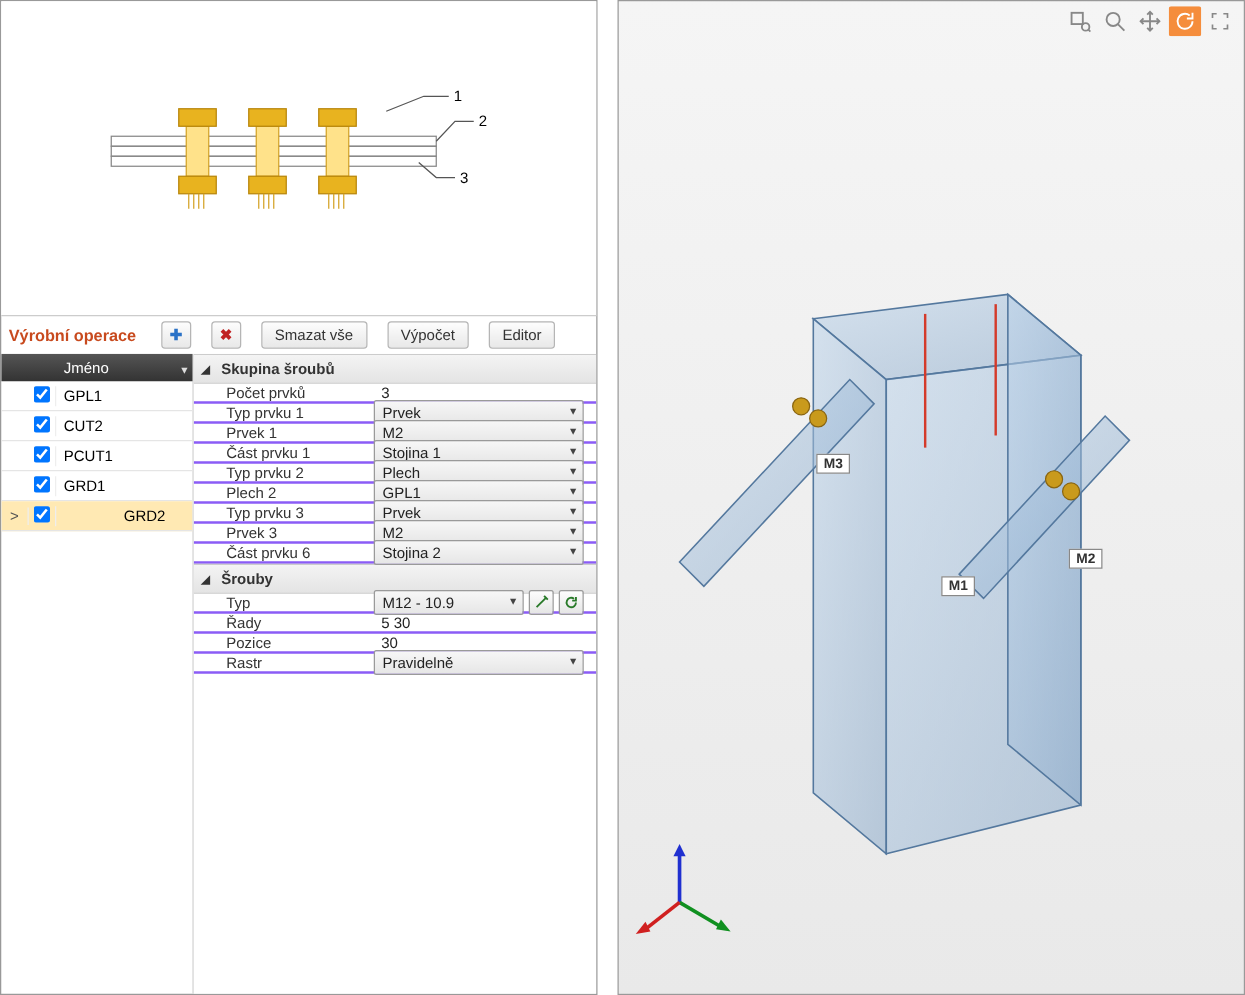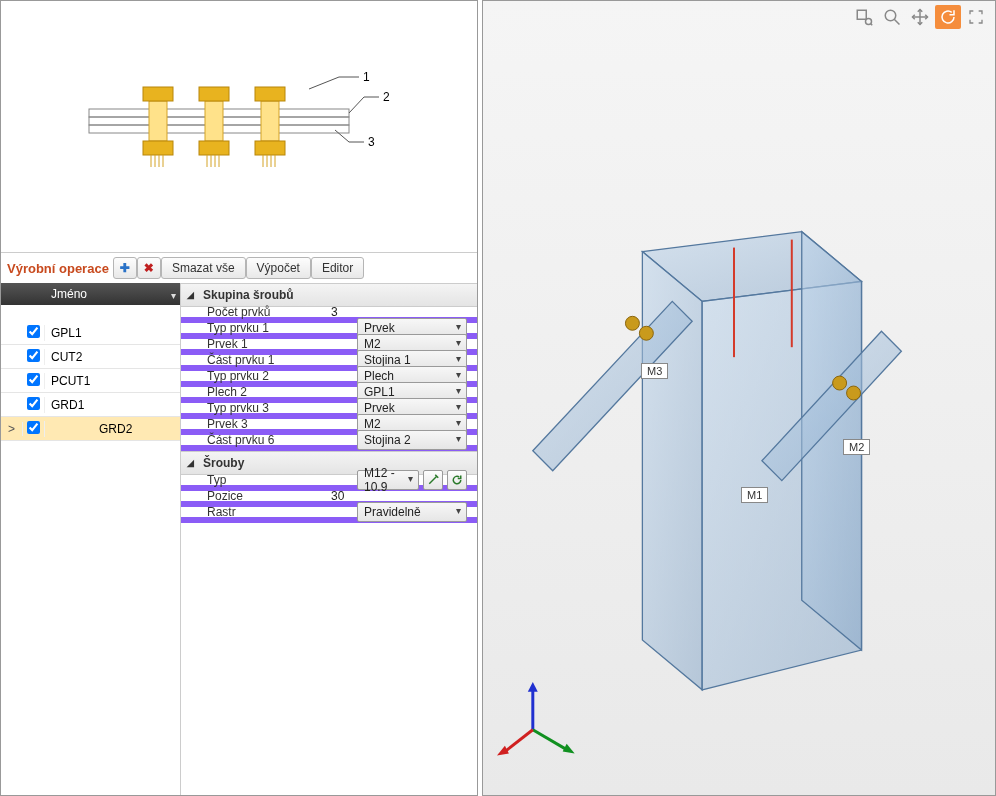--- a/index.html
+++ b/index.html
@@ -1,56 +1,56 @@
 <!DOCTYPE html>
 <html><head>
 <meta charset="utf-8">
 <style>
 * { box-sizing: border-box; margin: 0; padding: 0; font-family: "Segoe UI", Tahoma, sans-serif; font-size: 12px; }
 body { width: 996px; height: 796px; display: flex; background: #fff; overflow: hidden; }
 .left-pane { width: 478px; height: 100%; border: 1px solid #999; display: flex; flex-direction: column; background: #fff; }
-.right-pane { flex: 1; height: 100%; border: 1px solid #999; margin-left: 4px; position: relative; background: linear-gradient(to bottom, #f5f5f5, #e9e9e9); }
+.right-pane { flex: 1; height: 100%; border: 1px solid #999; margin-left: 16px; position: relative; background: linear-gradient(to bottom, #f5f5f5, #e9e9e9); font-weight: bold; }
 
 
 .diagram { height: 252px; border-bottom: 1px solid #ccc; display: flex; align-items: center; justify-content: center; position: relative; background:#fff;}
 .diagram svg { }
 
 
-.tool-row { display: flex; align-items: center; gap: 0; padding: 4px 6px; }
+.tool-row { display: flex; align-items: center; gap: 16px; padding: 4px 6px; }
 .tool-title { color: #c84a1e; font-weight: 600; font-size: 13px; margin-right: 4px;}
 .tool-btn { border: 1px solid #b5b5b5; background: linear-gradient(#fdfdfd,#e8e8e8); border-radius: 3px; padding: 3px 10px; cursor: pointer; color:#333;}
 .icon-btn { width: 24px; height: 22px; padding:0; display:flex; align-items:center; justify-content:center; font-size:14px;}
 .icon-add { color:#2a72c7; font-weight:bold;}
 .icon-del { color:#c02020; font-weight:bold;}
 
 
 .lower { flex:1; display:flex; overflow:hidden;}
-.tree-pane { width: 180px; border-right: 1px solid #ccc; display:flex; flex-direction:column;gap:16px;}
+.tree-pane { width: 154px; border-right: 1px solid #ccc; display:flex; flex-direction:column;}
 .tree-header { display:flex; background: linear-gradient(#555,#333); color:#fff; height:22px; align-items:center;}
 .tree-header .col-arrow { width:22px; border-right:1px solid #666;}
 .tree-header .col-check { width:22px; border-right:1px solid #666;}
 .tree-header .col-name { flex:1; padding-left:6px; font-size:12px; position:relative;}
 .filter-icon { position:absolute; right:4px; top:3px; font-size:10px; color:#ddd;}
 .tree-body { flex:1; overflow:auto;}
 .tree-row { display:flex; height:24px; align-items:center; border-bottom:1px solid #e5e5e5;}
 .tree-row .col-arrow { width:22px; text-align:center; color:#555; border-right:1px solid #eee;}
 .tree-row .col-check { width:22px; text-align:center; border-right:1px solid #eee;}
 .tree-row .col-name { flex:1; padding-left:6px;}
 .tree-row.selected { background:#ffe9b3; }
 .tree-row.selected .col-name { color:#000;margin-left:48px;}
 .tree-row input[type=checkbox]{ }
 
 
 .props-pane { flex:1; overflow:auto; background:#fff;}
 .group-header { display:flex; align-items:center; height:24px; background:linear-gradient(#f4f4f4,#e4e4e4); border:1px solid #ccc; border-left:none; border-right:none; padding-left:6px; font-weight:600; color:#333; gap:6px;}
 .group-header .caret { width:10px; font-size:9px; color:#333;}
-.prop-row { display:flex; height:16px; align-items:center; padding:0 10px 0 26px; border-bottom:6px solid #8b5cf6;}
+.prop-row { display:flex; height:16px; align-items:center; padding:0 10px 0 26px; border-bottom:2px solid #8b5cf6;}
 .prop-label { width:118px; color:#333;}
 .prop-value { flex:1; display:flex; align-items:center; gap:4px;}
-.prop-value select, .prop-value .dropdown { flex:1; height:20px; border:1px solid #9a9a9a; background:linear-gradient(#f7f7f7,#e6e6e6); border-radius:2px; padding:0 18px 0 6px; color:#222; position:relative; display:flex; align-items:center; cursor:pointer;margin-left:32px;}
+.prop-value select, .prop-value .dropdown { flex:1; height:20px; border:1px solid #9a9a9a; background:linear-gradient(#f7f7f7,#e6e6e6); border-radius:2px; padding:0 18px 0 6px; color:#222; position:relative; display:flex; align-items:center; cursor:pointer;}
 .dropdown::after{ content:"▾"; position:absolute; right:5px; top:2px; font-size:10px; color:#444;}
 .prop-value .text { padding-left:6px; color:#222;}
 .mini-btn { width:20px; height:20px; border:1px solid #9a9a9a; border-radius:2px; background:linear-gradient(#fdfdfd,#e5e5e5); display:flex; align-items:center; justify-content:center; cursor:pointer;}
 .mini-btn svg { width:12px; height:12px;}
 
 
 .view-toolbar { position:absolute; top:4px; right:6px; display:flex; gap:2px;}
 .vt-btn { width:26px; height:24px; border:1px solid transparent; display:flex; align-items:center; justify-content:center; cursor:pointer; color:#888; border-radius:2px;}
 .vt-btn.active { background:#f58d3c; color:#fff;}
 
@@ -239,20 +239,26 @@
               </div>
               <div class="mini-btn">
                 <svg viewBox="0 0 16 16" fill="none" stroke="#2a7a2a" stroke-width="2">
                   <path d="M13 8a5 5 0 1 1-2-4"></path>
                   <polyline points="13,2 13,6 9,6"></polyline>
                 </svg>
               </div>
             </div>
           </div>
           <div class="prop-row">
+            <div class="prop-label">Řady</div>
+            <div class="prop-value">
+              <span class="text">5 30</span>
+            </div>
+          </div>
+          <div class="prop-row">
             <div class="prop-label">Pozice</div>
             <div class="prop-value">
               <span class="text">30</span>
             </div>
           </div>
           <div class="prop-row">
             <div class="prop-label">Rastr</div>
             <div class="prop-value">
               <div class="dropdown">Pravidelně</div>
             </div>
@@ -339,16 +345,16 @@
         <polygon points="-5,-38 5,-38 0,-48" fill="#2030d0"></polygon>
       <line x1="0" y1="0" x2="34" y2="20" stroke="#109020"></line>
         <polygon points="30,22 34,14 42,24" fill="#109020"></polygon>
       <line x1="0" y1="0" x2="-28" y2="22" stroke="#d02020"></line>
         <polygon points="-24,24 -28,16 -36,26" fill="#d02020"></polygon>
     </g>
   </svg>
 
   <div id="viewport-labels">
       <div class="model-label" style="left: 158px; top: 362px;">M3</div>
-      <div class="model-label" style="left: 258px; top: 486px;">M1</div>
+      <div class="model-label" style="left: 258px; top: 460px;">M1</div>
       <div class="model-label" style="left: 360px; top: 438px;">M2</div>
     </div>
 </div>
 
 </body></html>

